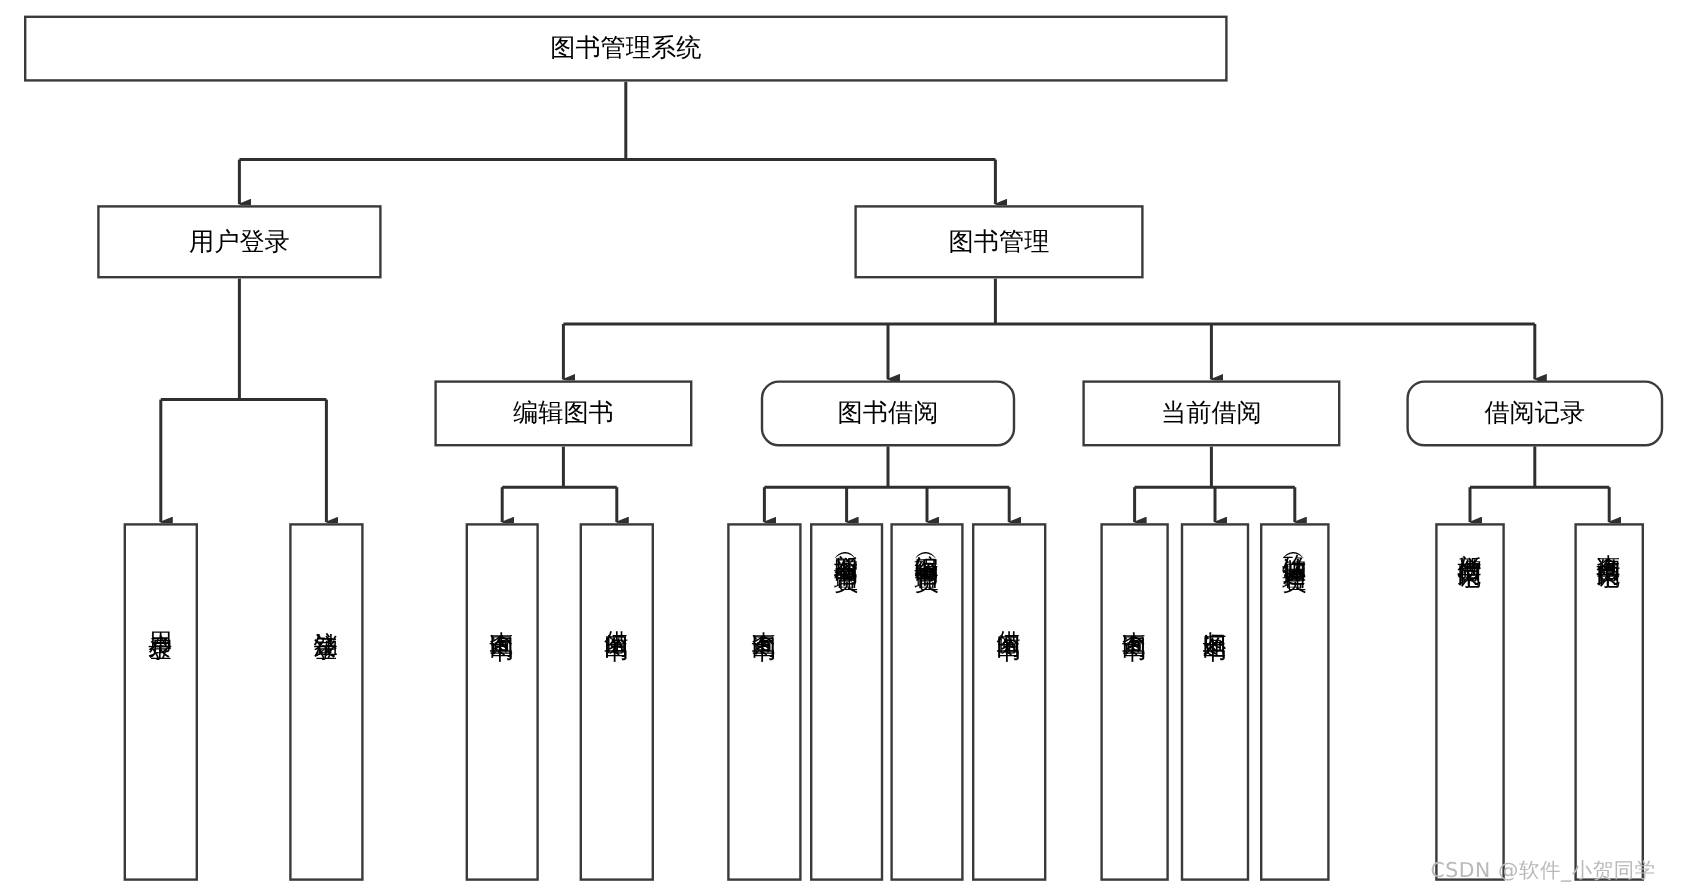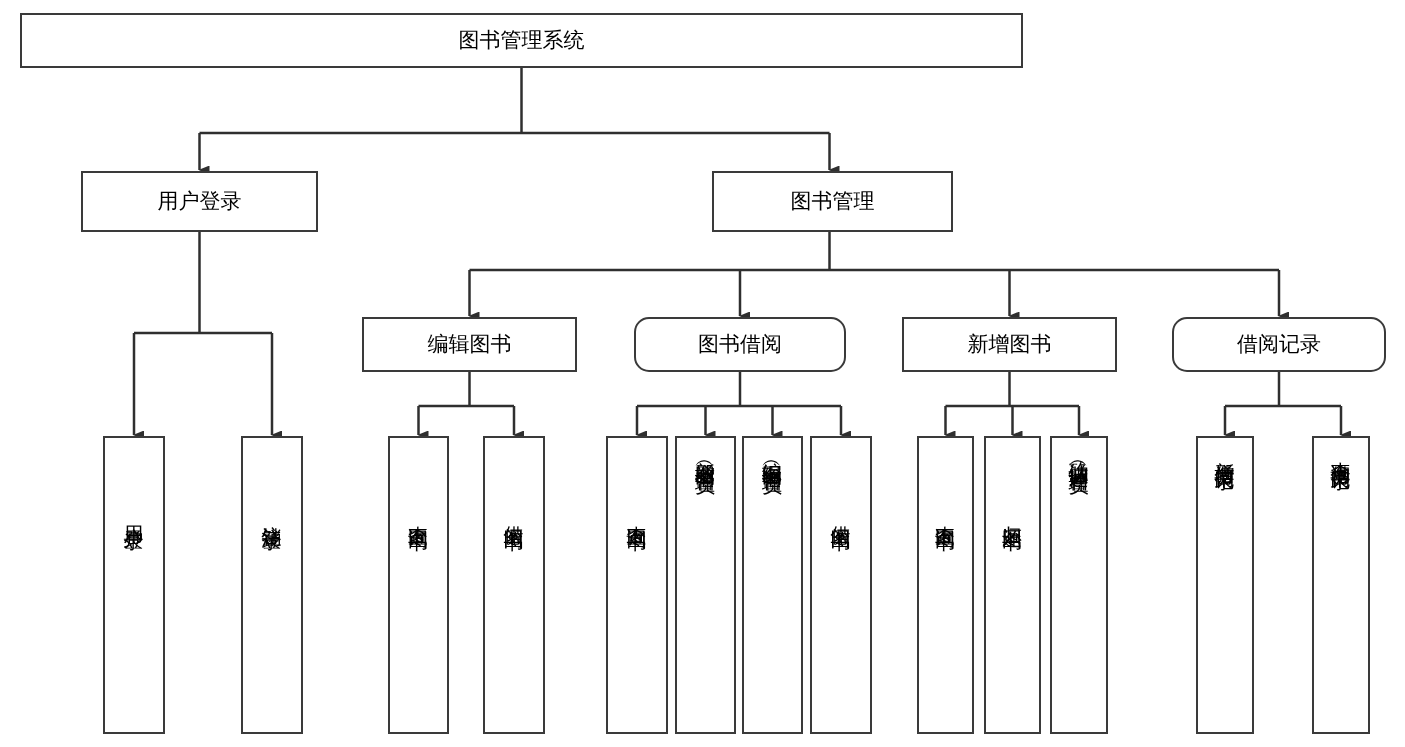--- a/index.html
+++ b/index.html
@@ -130,21 +130,21 @@
       <div class="node horizontal" style="left: 712px; top: 171px; width: 241px; height: 61px;">
         <span class="label">图书管理</span>
       </div>
       <div class="node horizontal" style="left: 362px; top: 317px; width: 215px; height: 55px;">
         <span class="label">编辑图书</span>
       </div>
       <div class="node horizontal" style="left: 634px; top: 317px; width: 212px; height: 55px; border-radius: 15px;">
         <span class="label">图书借阅</span>
       </div>
       <div class="node horizontal" style="left: 902px; top: 317px; width: 215px; height: 55px;">
-        <span class="label">新增图书</span>
+        <span class="label">当前借阅</span>
       </div>
       <div class="node horizontal" style="left: 1172px; top: 317px; width: 214px; height: 55px; border-radius: 15px;">
         <span class="label">借阅记录</span>
       </div>
       <div class="node vertical mid" style="left: 103px; top: 436px; width: 62px; height: 298px;">
         <span class="label">用户登录</span>
       </div>
       <div class="node vertical mid" style="left: 241px; top: 436px; width: 62px; height: 298px;">
         <span class="label">注销登录</span>
       </div>
@@ -176,13 +176,14 @@
         <span class="label">确认归还（管理员）</span>
       </div>
       <div class="node vertical tall" style="left: 1196px; top: 436px; width: 58px; height: 298px;">
         <span class="label">新增借阅记录</span>
       </div>
       <div class="node vertical tall" style="left: 1312px; top: 436px; width: 58px; height: 298px;">
         <span class="label">查询借阅记录</span>
       </div>
     </div>
 
+  <div class="watermark" style="left: 1192px; top: 714px;">CSDN @软件_小贺同学</div>
 </div>
 
 </body></html>

